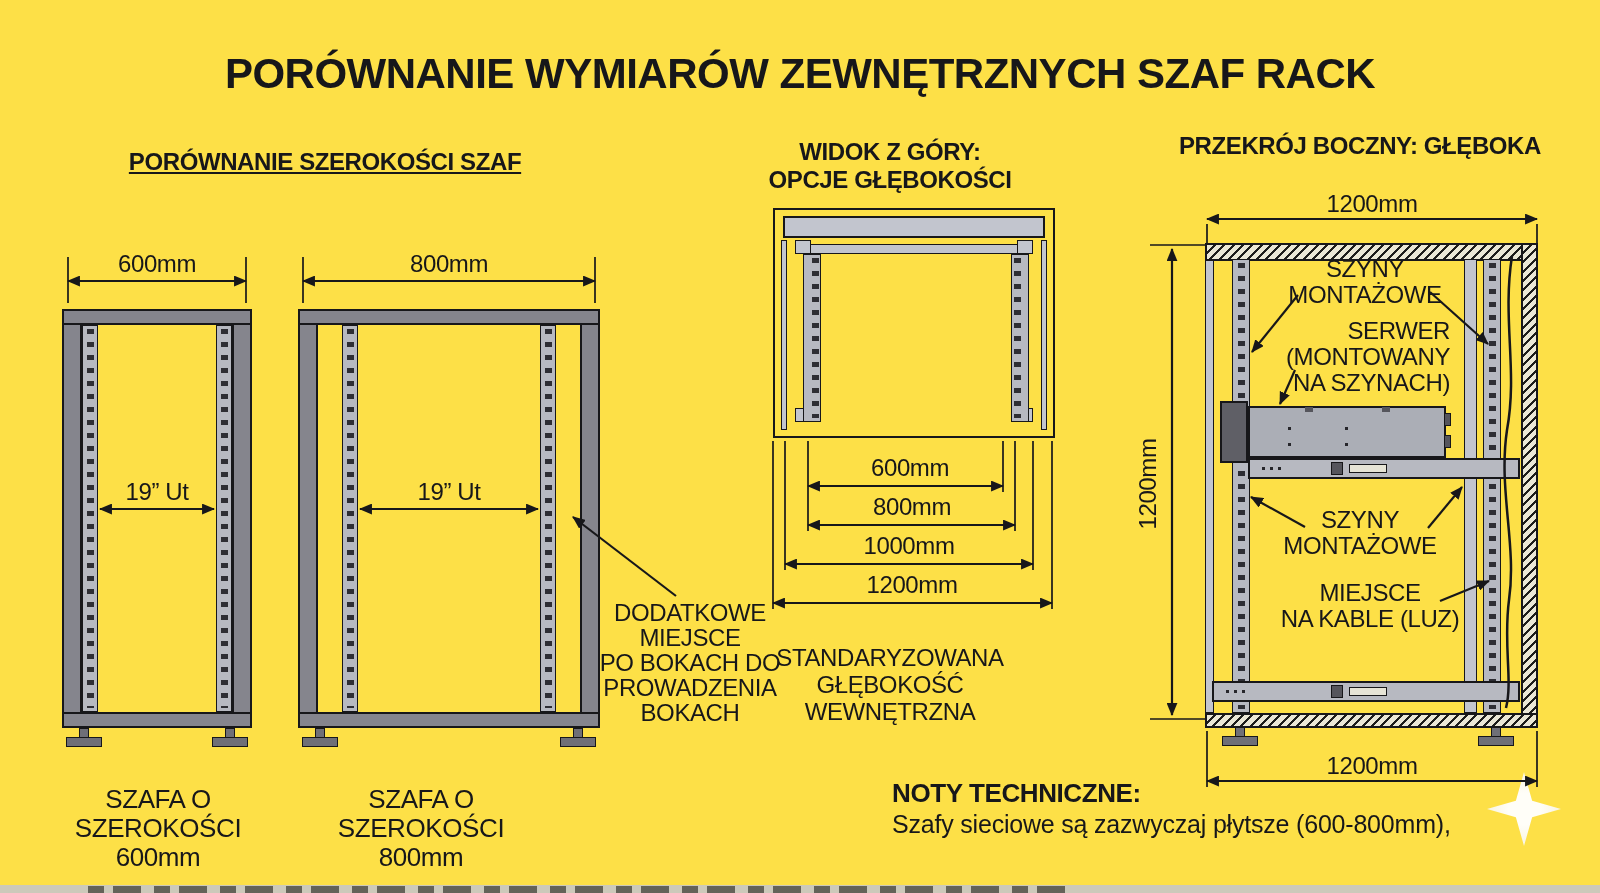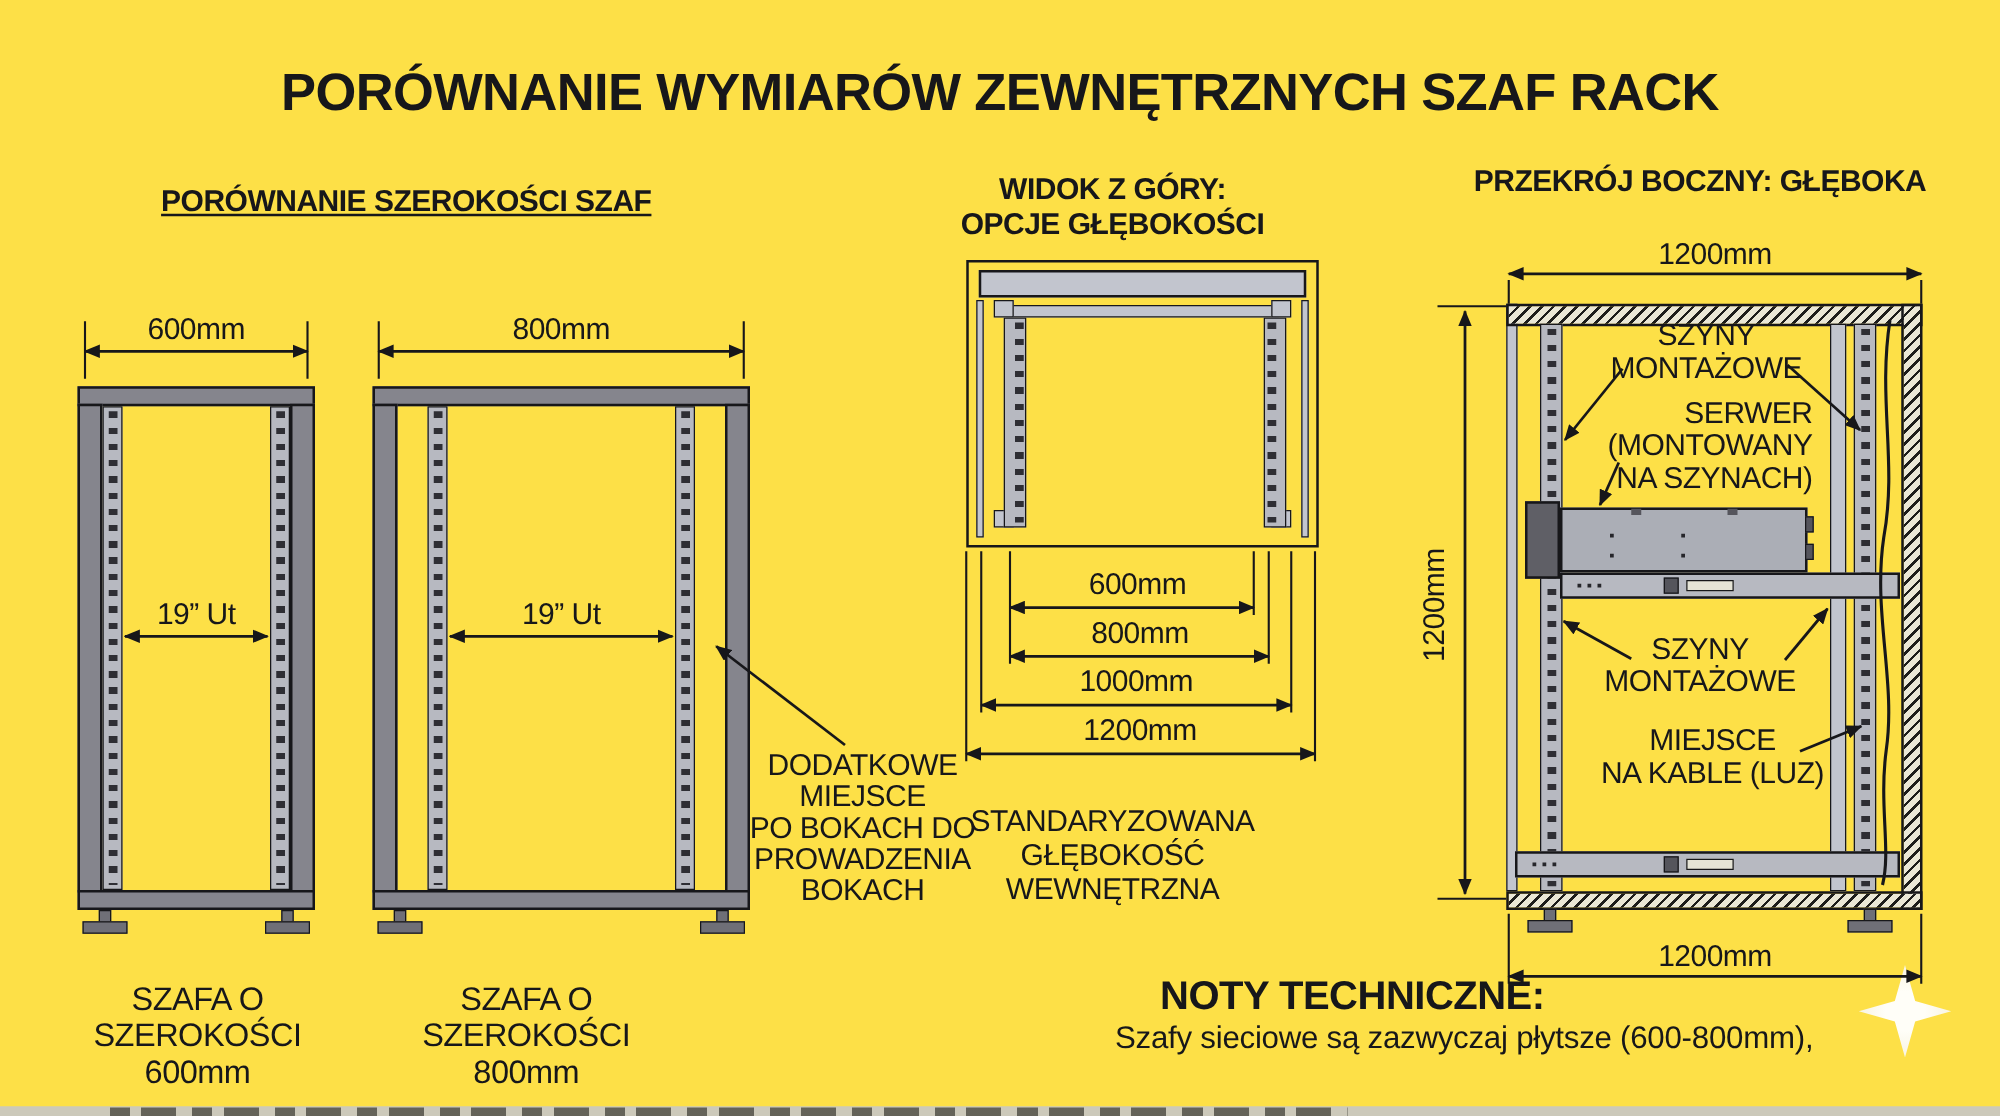--- a/index.html
+++ b/index.html
@@ -16,21 +16,21 @@
   .bar-dark{background:#85858d;border:2px solid #17171a;}
   .bar-light{background:#c2c5ce;border:2px solid #17171a;}
   .rail{background:#b7b9c1;border:1.6px solid #17171a;}
   .holes{position:absolute;top:3px;bottom:3px;width:7px;
     background:repeating-linear-gradient(to bottom,#2e2e34 0 5px,rgba(0,0,0,0) 5px 13px);}
   .hatch{background:repeating-linear-gradient(135deg,#eae7d6 0 4.6px,#1d1d1b 4.6px 6.6px);
     border:2px solid #17171a;}
   .foot{width:36px;height:20px;}
   .foot-stem{position:absolute;left:13px;top:0;width:10px;height:10px;background:#6f6f77;border:1.5px solid #17171a;box-sizing:border-box;}
   .foot-base{position:absolute;left:0;top:9px;width:36px;height:10px;background:#6f6f77;border:1.5px solid #17171a;box-sizing:border-box;}
-  .notes-head{font-weight:bold;font-size:32px;letter-spacing:-0.4px;margin-left:36px;}
+  .notes-head{font-weight:bold;font-size:26px;letter-spacing:-0.4px;}
   .notes-line{font-size:25px;letter-spacing:-0.2px;line-height:31px;}
   svg.overlay{position:absolute;left:0;top:0;pointer-events:none;}
   .sparkle{width:74px;height:74px;background:radial-gradient(circle,#fffef8 30%,#f8f4e2 70%);
     clip-path:polygon(50% 0%,61% 39%,100% 50%,61% 61%,50% 100%,39% 61%,0% 50%,39% 39%);}
   .strip{background:#ccc9ba;}
   .strip-marks{background:
     repeating-linear-gradient(90deg,#4a4940 0 16px,rgba(0,0,0,0) 16px 25px,#4a4940 25px 53px,rgba(0,0,0,0) 53px 66px);
     opacity:.8;}
 </style>
 </head>

